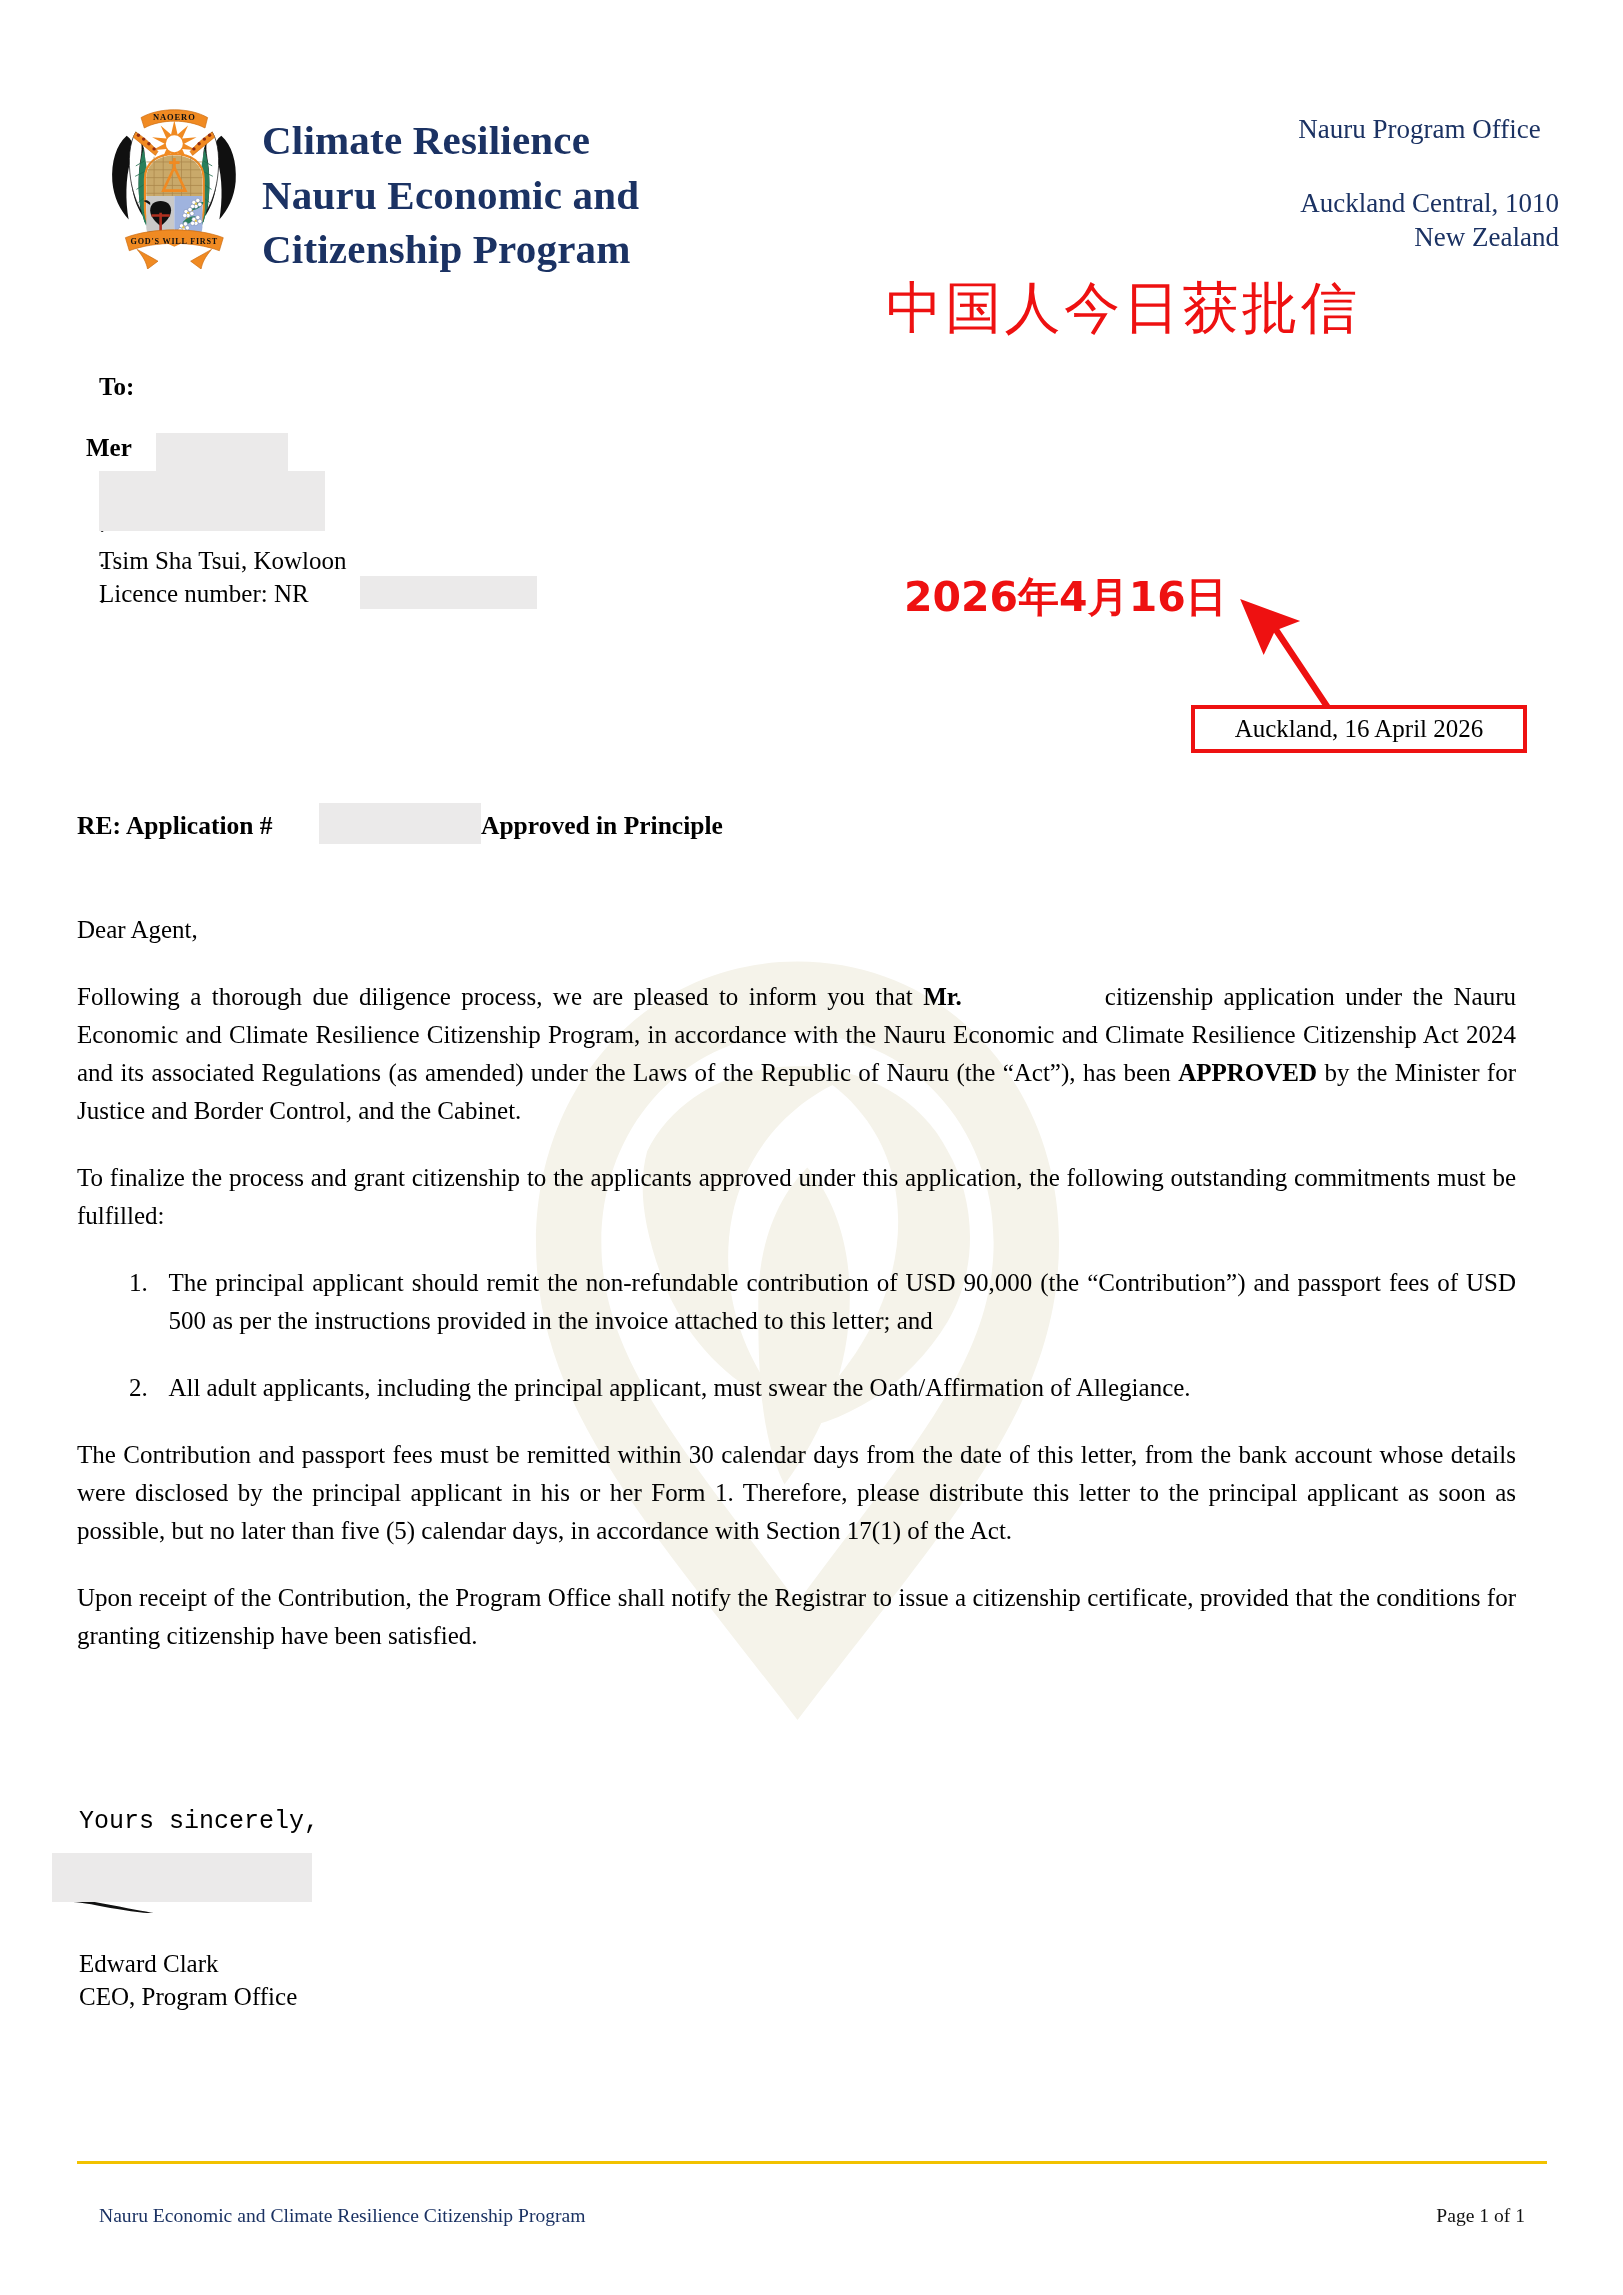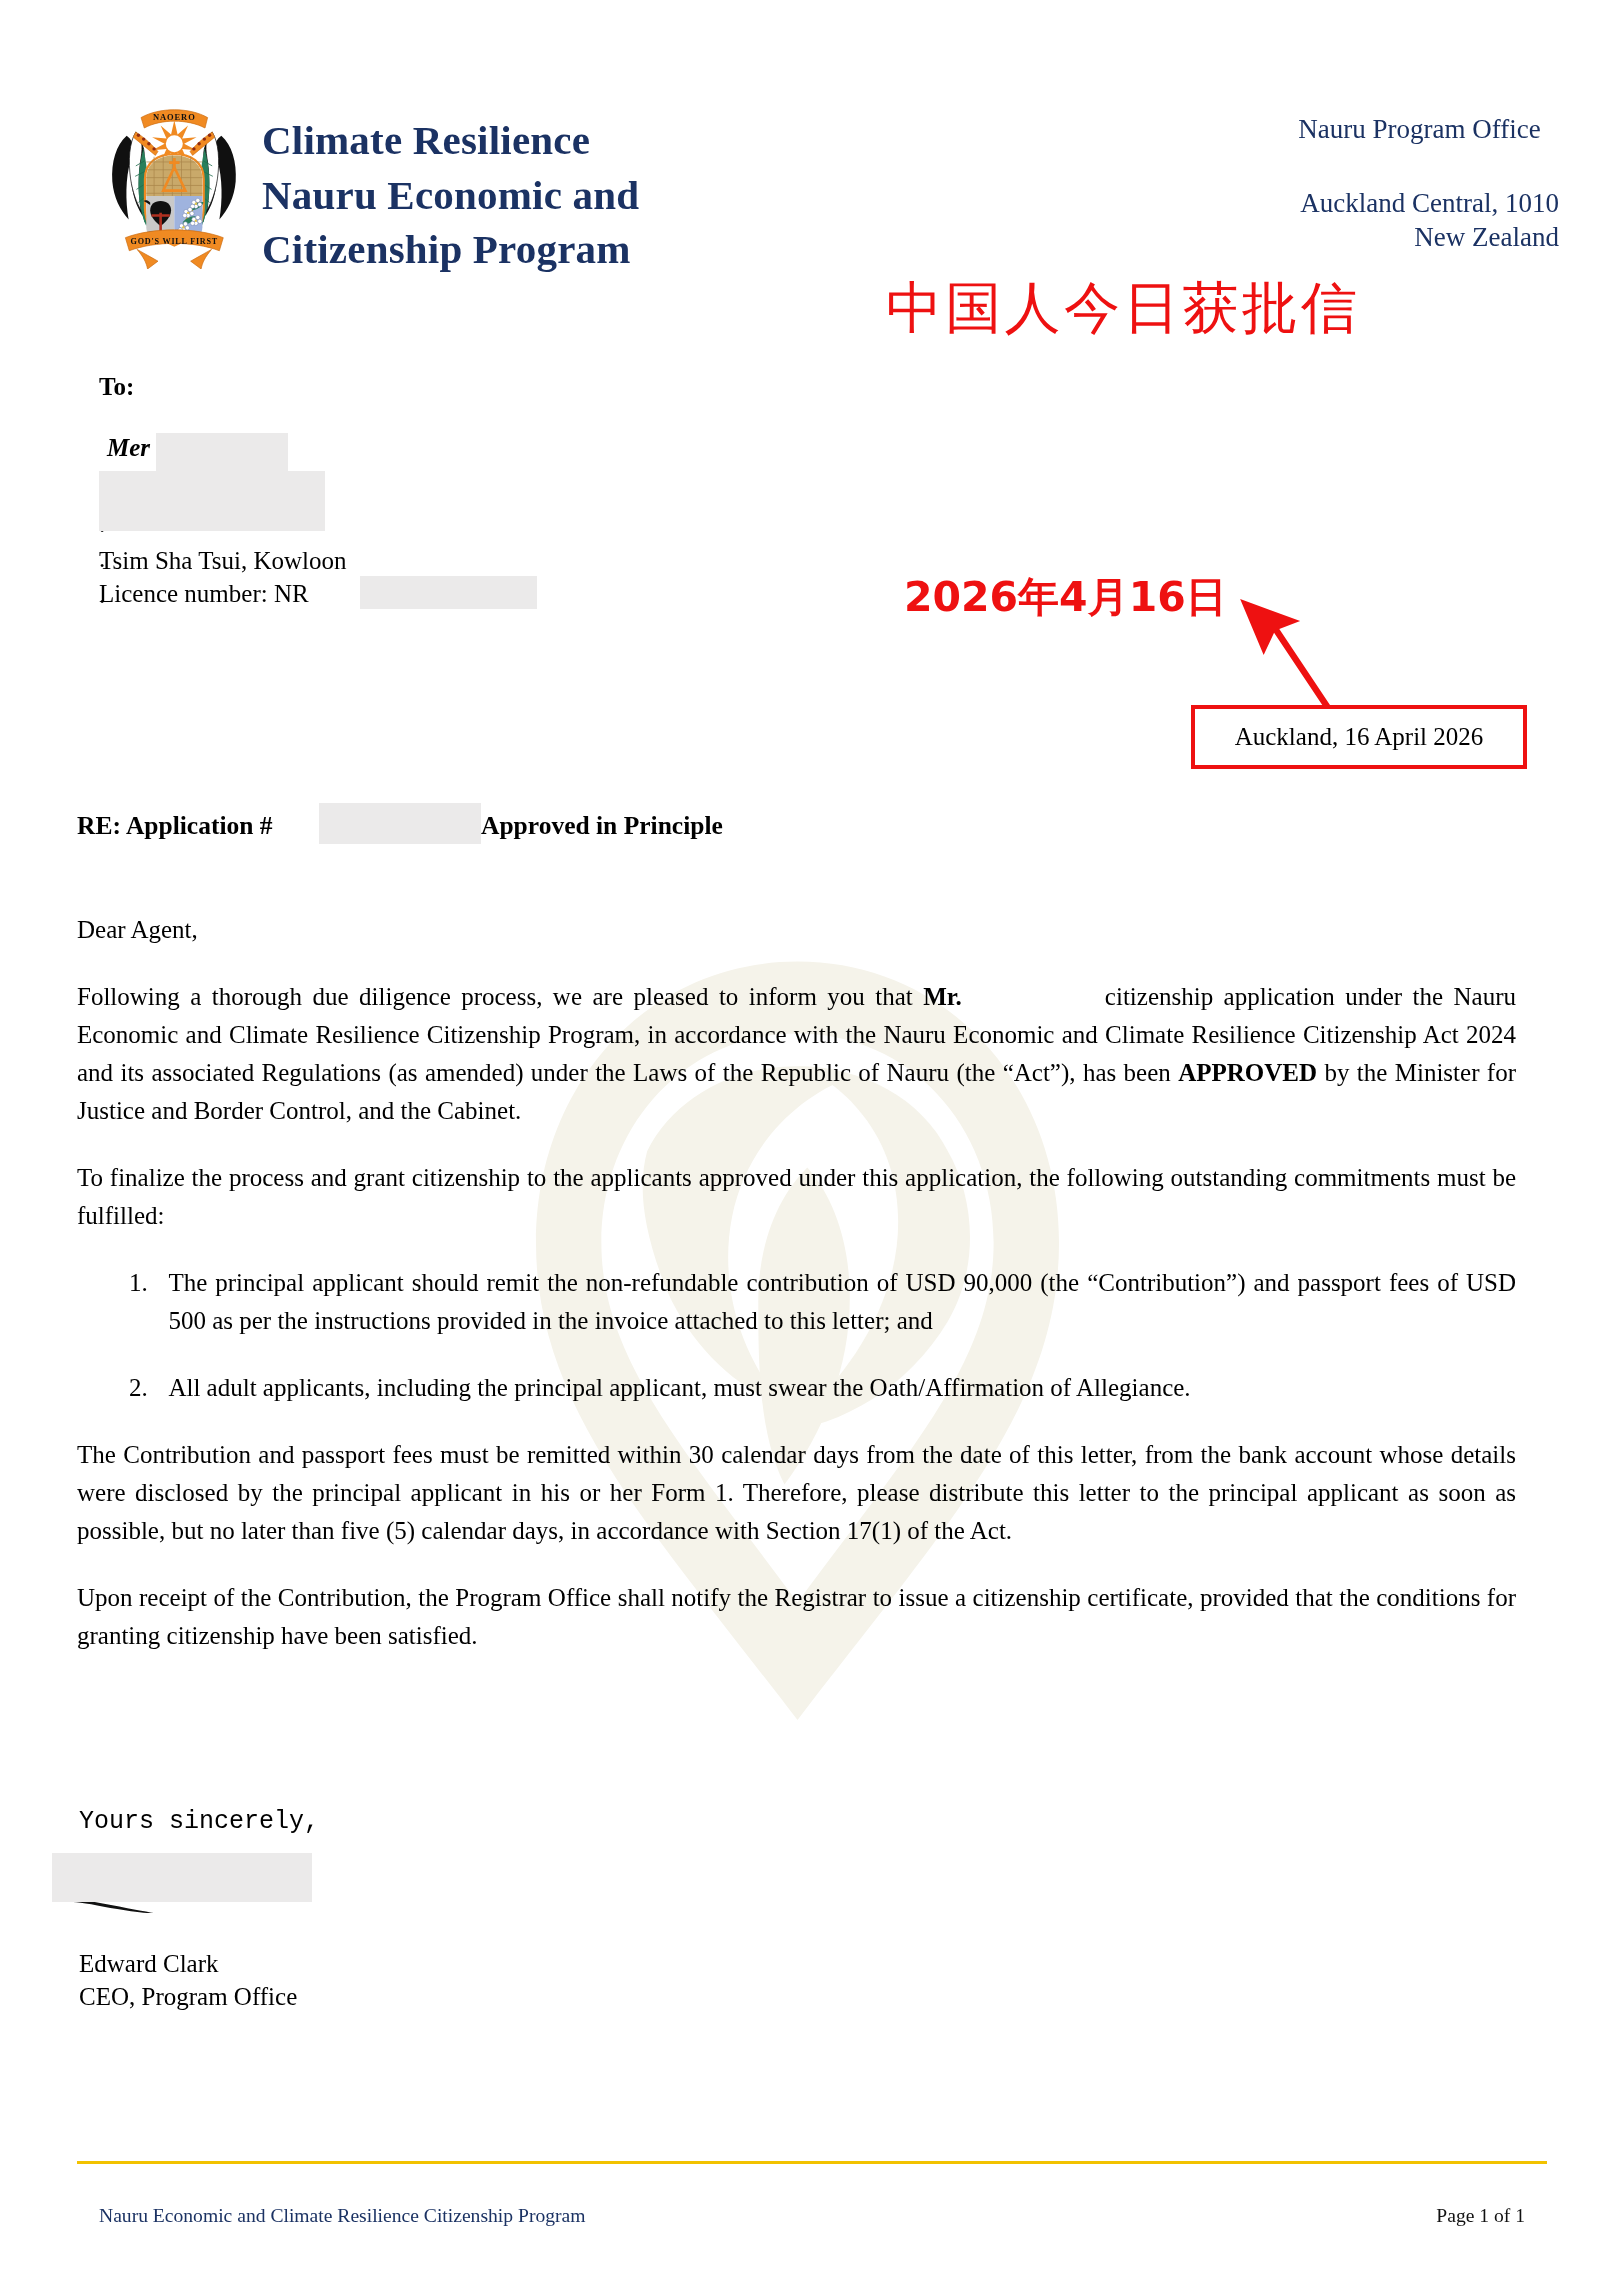--- a/index.html
+++ b/index.html
@@ -107,21 +107,21 @@
     width: 144px;
     height: 137px;
     z-index: 5;
   }
 
   .date-box {
     position: absolute;
     left: 1191px;
     top: 705px;
     width: 336px;
-    height: 64px;
+    height: 48px;
     border: 4.6px solid #EE1111;
     background: #ffffff;
     display: flex;
     align-items: center;
     justify-content: center;
     z-index: 5;
   }
   .date-box span {
     font-size: 25px;
     color: #000;
@@ -132,26 +132,25 @@
   .to-label {
     position: absolute;
     left: 99px;
     top: 373px;
     font-size: 25px;
     font-weight: 700;
     z-index: 3;
   }
   .recipient-name {
     position: absolute;
-    left: 107px;
+    left: 86px;
     top: 434px;
     font-size: 25px;
     font-weight: 700;
     z-index: 3;
-    font-style: italic;
   }
   .addr-dots {
     position: absolute;
     left: 99px;
     top: 470px;
     font-size: 25px;
     line-height: 1.42;
     z-index: 3;
     color: #000;
   }

